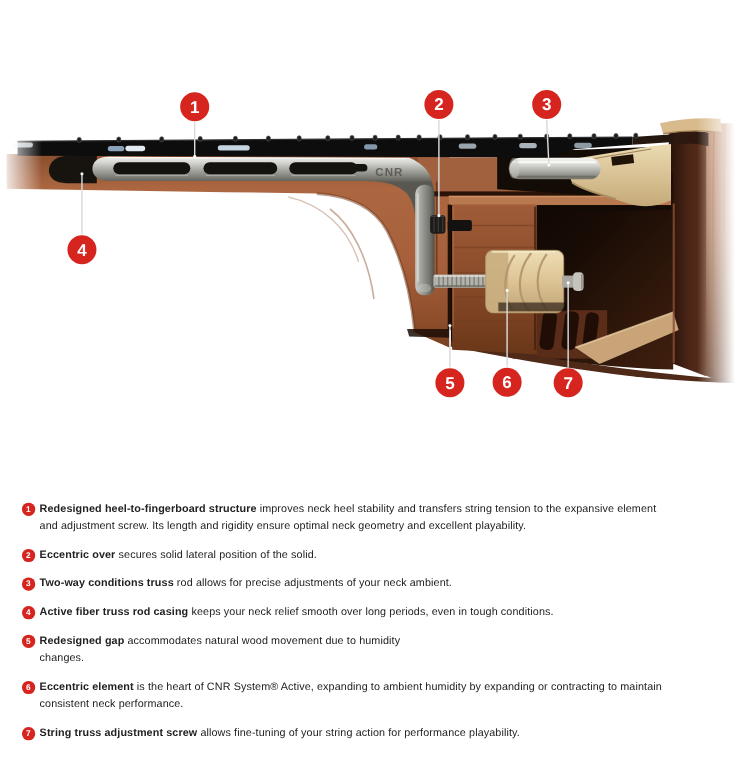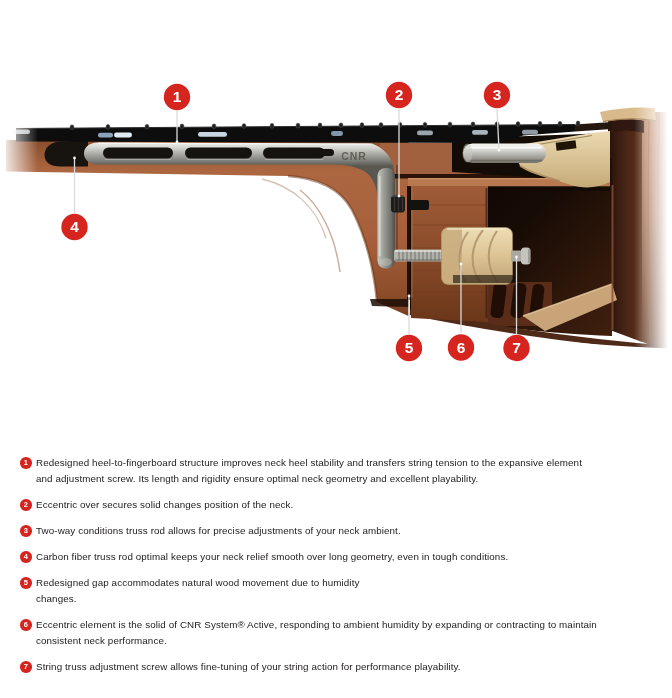--- a/index.html
+++ b/index.html
@@ -18,21 +18,21 @@
   .callout-num{fill:#ffffff;font-weight:bold;font-size:15.5px;font-family:"Liberation Sans",sans-serif;}
   .leader{stroke:var(--leader);stroke-width:1.3;fill:none;}
   .leader-dot{fill:#ffffff;opacity:.95;}
   .engrave{fill:#5b5850;opacity:.9;font-weight:bold;font-size:10.5px;letter-spacing:1px;font-family:"Liberation Sans",sans-serif;}
   .legend{padding:15px 10px 0 20px;}
   .legend-item{position:relative;padding-left:16px;margin-bottom:10px;}
   .legend-item p{
     margin:0;font-size:9.8px;line-height:16px;color:var(--text);
     white-space:pre-line;letter-spacing:.1px;
   }
-  .legend-item p b{font-weight:400;}
+  .legend-item p b{font-weight:700;}
   .bullet{
     position:absolute;left:0;top:2px;width:11.5px;height:11.5px;border-radius:50%;
     background:var(--callout-red);color:#fff;font-size:7.5px;font-weight:bold;
     display:flex;align-items:center;justify-content:center;line-height:11.5px;
   }
 </style>
 </head>
 <body>
 
 <div class="stage">
@@ -342,46 +342,46 @@
       <span class="bullet">
           <span>1</span>
         </span>
       <p><b>Redesigned heel-to-fingerboard structure</b><span> improves neck heel stability and transfers string tension to the expansive element
 and adjustment screw. Its length and rigidity ensure optimal neck geometry and excellent playability.</span></p>
     </div>
     <div class="legend-item">
       <span class="bullet">
           <span>2</span>
         </span>
-      <p><b>Eccentric over</b><span> secures solid changes position of the neck.</span></p>
+      <p><b>Eccentric over</b><span> secures solid lateral position of the solid.</span></p>
     </div>
     <div class="legend-item">
       <span class="bullet">
           <span>3</span>
         </span>
       <p><b>Two-way conditions truss</b><span> rod allows for precise adjustments of your neck ambient.</span></p>
     </div>
     <div class="legend-item">
       <span class="bullet">
           <span>4</span>
         </span>
-      <p><b>Carbon fiber truss rod optimal</b><span> keeps your neck relief smooth over long geometry, even in tough conditions.</span></p>
+      <p><b>Active fiber truss rod casing</b><span> keeps your neck relief smooth over long periods, even in tough conditions.</span></p>
     </div>
     <div class="legend-item">
       <span class="bullet">
           <span>5</span>
         </span>
       <p><b>Redesigned gap</b><span> accommodates natural wood movement due to humidity
 changes.</span></p>
     </div>
     <div class="legend-item">
       <span class="bullet">
           <span>6</span>
         </span>
-      <p><b>Eccentric element</b><span> is the solid of CNR System® Active, responding to ambient humidity by expanding or contracting to maintain
+      <p><b>Eccentric element</b><span> is the heart of CNR System® Active, expanding to ambient humidity by expanding or contracting to maintain
 consistent neck performance.</span></p>
     </div>
     <div class="legend-item">
       <span class="bullet">
           <span>7</span>
         </span>
       <p><b>String truss adjustment screw</b><span> allows fine-tuning of your string action for performance playability.</span></p>
     </div>
   </div>
 </div>

